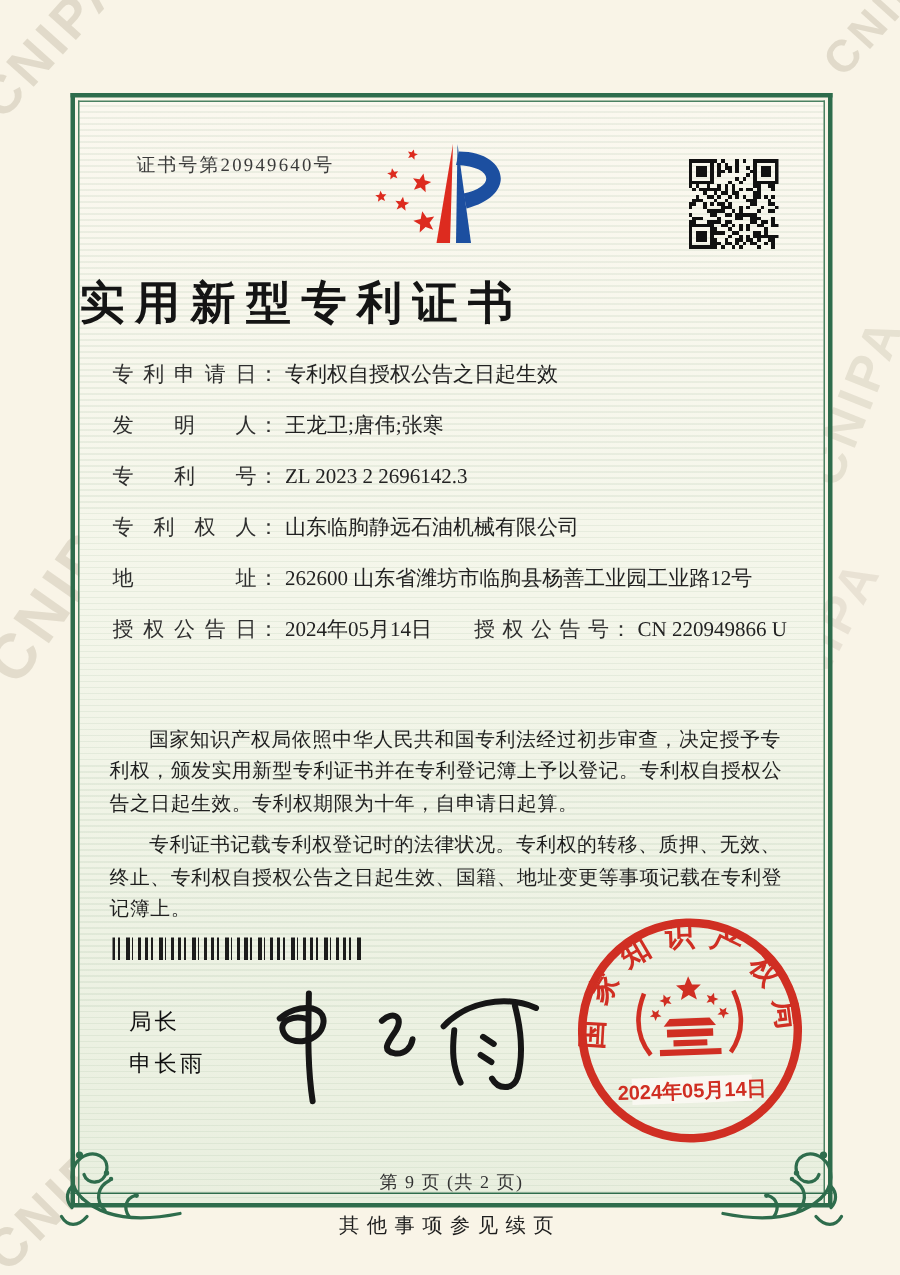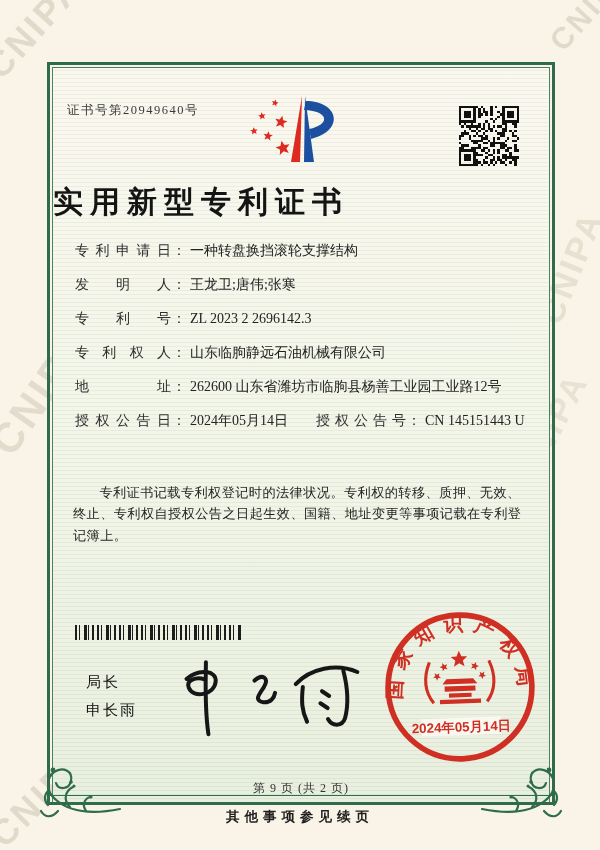--- a/index.html
+++ b/index.html
@@ -35,21 +35,21 @@
   }
   .bottomline{
     position:absolute;left:-3px;right:-3px;bottom:-2px;height:6px;
     border-top:1.5px solid #2e6c4c;border-bottom:3px solid #2e6c4c;z-index:3;
   }
   .ornament{position:absolute;bottom:-18px;width:84px;height:62px;z-index:4;}
   .ornament.left{left:-12px;}
   .ornament.right{right:-12px;transform:scaleX(-1);}
   
   .cert-no{
-    position:absolute;left:14px;top:34px;font-size:12.5px;color:#3a3a3a;letter-spacing:1.5px;
+    position:absolute;left:38px;top:34px;font-size:12.5px;color:#3a3a3a;letter-spacing:1.5px;
   }
   .logo{position:absolute;left:50%;top:22px;transform:translateX(-50%);}
   .qr{position:absolute;left:406px;top:38px;width:60px;height:60px;}
   .title{
     position:absolute;left:0;right:0;top:114px;text-align:left;
     font-size:30px;font-weight:bold;letter-spacing:7px;color:#141414;
   }
   
   .fields{position:absolute;left:22px;right:16px;top:172px;font-size:14px;color:#2e2e2e;}
   .frow{margin-bottom:12px;line-height:22px;white-space:nowrap;}
@@ -76,21 +76,21 @@
       #1c1c1c 13px 14px, transparent 14px 17px,
       #1c1c1c 17px 19px, transparent 19px 22px);
   }
   .director{position:absolute;left:33px;top:600px;font-family:Liberation Serif, serif;
     font-size:15px;color:#111;letter-spacing:2px;line-height:28px;}
   .signature{position:absolute;left:98px;top:576px;transform:rotate(-2deg);}
   .seal{position:absolute;left:330px;top:542px;width:154px;height:154px;transform:rotate(-2deg);opacity:0.94;}
   .pagenum{position:absolute;left:0;right:0;top:712px;text-align:center;font-size:12px;color:#333;letter-spacing:1px;}
   .contnote{
     position:absolute;left:0;right:0;top:808px;text-align:center;z-index:5;
-    font-size:13.5px;color:#1e1e1e;letter-spacing:5px;font-weight:bold;
+    font-size:13.5px;color:#1e1e1e;letter-spacing:5px;
   }
 </style>
 </head>
 <body>
 
 <div class="wm wm1">CNIPA</div>
 <div class="wm wm2">CNIPA</div>
 <div class="wm wm3">CNIPA</div>
 <div class="wm wm4">CNIPA</div>
 <div class="wm wm5">CNIPA</div>
@@ -416,40 +416,41 @@
         <rect x="12" y="24" width="1" height="1" fill="#111"></rect>
         <rect x="14" y="24" width="1" height="1" fill="#111"></rect>
         <rect x="19" y="24" width="1" height="1" fill="#111"></rect>
         <rect x="23" y="24" width="1" height="1" fill="#111"></rect>
       </svg>
 
     <div class="title">实用新型专利证书</div>
 
     <div class="fields">
       <div class="frow">
-        <span class="flabel">专利申请日</span><span class="fcolon">：</span><span class="fvalue">一种转盘换挡滚轮支撑结构</span>
+        <span class="flabel">专利申请日</span><span class="fcolon">：</span><span class="fvalue">专利权自授权公告之日起生效</span>
       </div>
       <div class="frow">
         <span class="flabel">发明人</span><span class="fcolon">：</span><span class="fvalue">王龙卫;唐伟;张寒</span>
       </div>
       <div class="frow">
         <span class="flabel">专利号</span><span class="fcolon">：</span><span class="fvalue">ZL 2023 2 2696142.3</span>
       </div>
       <div class="frow">
         <span class="flabel">专利权人</span><span class="fcolon">：</span><span class="fvalue">山东临朐静远石油机械有限公司</span>
       </div>
       <div class="frow">
         <span class="flabel">地址</span><span class="fcolon">：</span><span class="fvalue">262600 山东省潍坊市临朐县杨善工业园工业路12号</span>
       </div>
       <div class="frow">
-        <span class="flabel">授权公告日</span><span class="fcolon">：</span><span class="fvalue">2024年05月14日</span><span class="flabel2">授权公告号</span><span class="fcolon">：</span><span class="fvalue">CN 145151443 U</span>
+        <span class="flabel">授权公告日</span><span class="fcolon">：</span><span class="fvalue">2024年05月14日</span><span class="flabel2">授权公告号</span><span class="fcolon">：</span><span class="fvalue">CN 220949866 U</span>
       </div>
     </div>
 
     <div class="bodytext">
+      <p>国家知识产权局依照中华人民共和国专利法经过初步审查，决定授予专利权，颁发实用新型专利证书并在专利登记簿上予以登记。专利权自授权公告之日起生效。专利权期限为十年，自申请日起算。</p>
       <p>专利证书记载专利权登记时的法律状况。专利权的转移、质押、无效、终止、专利权自授权公告之日起生效、国籍、地址变更等事项记载在专利登记簿上。</p>
     </div>
 
     <div class="barcode"></div>
 
     <div class="director">
       <div>局长</div>
       <div>申长雨</div>
     </div>
 

